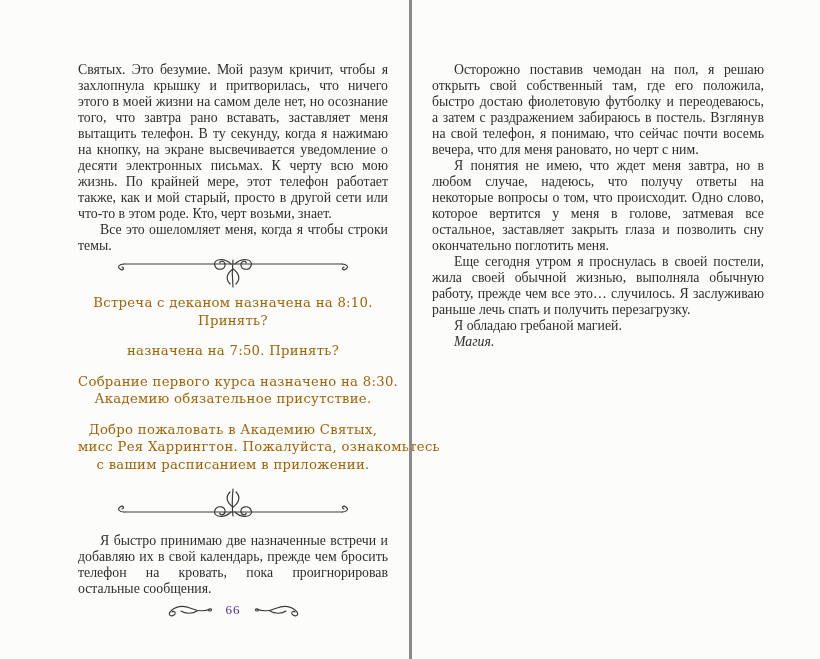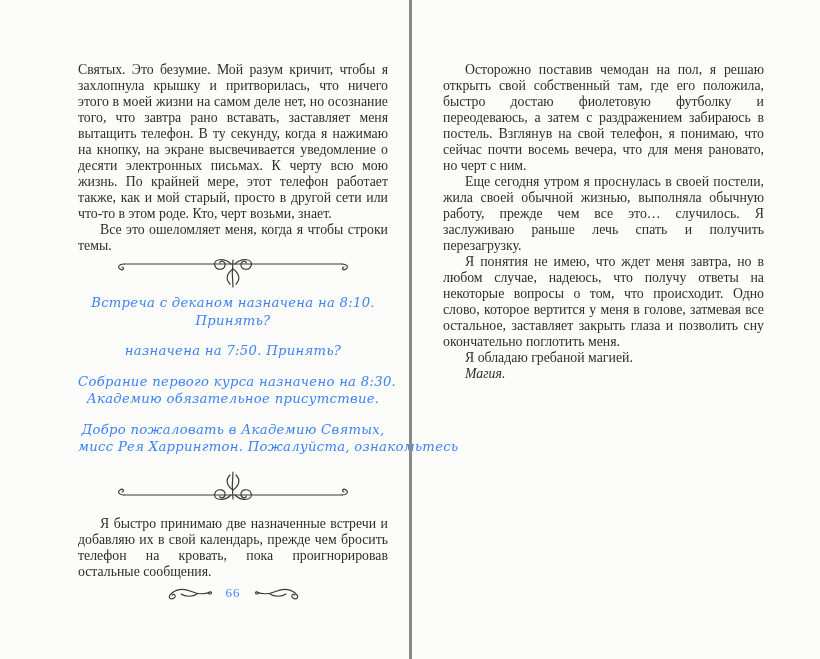--- a/index.html
+++ b/index.html
@@ -10,55 +10,54 @@
     color: #2d2d2d;
     overflow: hidden;
   }
   .spread { position: relative; width: 820px; height: 565px; display: flex; }
   .center-rule {
     position: absolute; left: 409px; top: 0;
     width: 3px; height: 659px; background: #8a8a8a;
   }
   .page { width: 410px; height: 659px; }
   .page-left  { padding: 62px 22px 0 78px; }
-  .page-right { padding: 62px 56px 0 33px; }
+  .page-right { padding: 62px 56px 0 22px; }
 
   p.body-text {
     font-size: 13.8px;
     line-height: 16px;
     text-align: justify;
     color: #2d2d2d;
   }
   p.indent { text-indent: 22px; }
   p.italic { font-style: italic; }
 
   .divider-wrap { text-align: center; margin-top: 4px; }
   .divider-wrap.flip svg { transform: scaleY(-1); }
   .divider-wrap svg { display: inline-block; }
 
   .notification {
     font-family: "DejaVu Serif", serif;
-    font-style: italic;
     font-size: 13.2px;
     line-height: 17.5px;
     text-align: center;
     letter-spacing: 0.3px;
-    color: #3b82f6;
+    color: #a16207;
     margin-bottom: 13px;
   }
   .notification div { white-space: nowrap; }
 
   .last-para { margin-top: 11px; }
 
   .pagenum-row {
     display: flex; justify-content: center; align-items: center;
     gap: 13px; margin-top: 5px;
   }
   .pagenum {
-    font-size: 13px; color: #3b82f6; letter-spacing: 1px;
+    font-size: 13px; color: #4c1d95; letter-spacing: 1px;
   }
   .swash svg { display: block; }
 </style>
 </head>
 <body>
 
 <div class="spread">
 
   <div class="page page-left">
     <p class="body-text">Святых. Это безумие. Мой разум кричит, чтобы я захлопнула крышку и притворилась, что ничего этого в моей жизни на самом деле нет, но осознание того, что завтра рано вставать, заставляет меня вытащить телефон. В ту секунду, когда я нажимаю на кнопку, на экране высвечивается уведомление о десяти электронных письмах. К черту всю мою жизнь. По крайней мере, этот телефон работает также, как и мой старый, просто в другой сети или что-то в этом роде. Кто, черт возьми, знает.</p>
@@ -89,20 +88,21 @@
     </div>
 
     <div class="notification">
       <div>Собрание первого курса назначено на 8:30.</div>
       <div>Академию обязательное присутствие.</div>
     </div>
 
     <div class="notification">
       <div>Добро пожаловать в Академию Святых,</div>
       <div>мисс Рея Харрингтон. Пожалуйста, ознакомьтесь</div>
+      <div>с вашим расписанием в приложении.</div>
     </div>
 
     <div class="divider-wrap flip">
       <svg width="236" height="32" viewBox="0 0 236 32">
         <g fill="none" stroke="#3a3a3a" stroke-width="1.2" stroke-linecap="round">
           <path d="M9,6 H227"></path>
           <path d="M9,6 C4,6 2,9 5,11 C8,13 10,10 7,9"></path>
           <path d="M227,6 C232,6 234,9 231,11 C228,13 226,10 229,9"></path>
           <path d="M116,6 C109,-1 97,1 100,8 C102,13 111,12 110,6 C109,2 104,3 105,5"></path>
           <path d="M120,6 C127,-1 139,1 136,8 C134,13 125,12 126,6 C127,2 132,3 131,5"></path>
@@ -137,19 +137,19 @@
           </g>
         </svg>
       </span>
     </div>
   </div>
 
   <div class="center-rule"></div>
 
   <div class="page page-right">
     <p class="body-text indent">Осторожно поставив чемодан на пол, я решаю открыть свой собственный там, где его положила, быстро достаю фиолетовую футболку и переодеваюсь, а затем с раздражением забираюсь в постель. Взглянув на свой телефон, я понимаю, что сейчас почти восемь вечера, что для меня рановато, но черт с ним.</p>
+    <p class="body-text indent">Я понятия не имею, что ждет меня завтра, но в любом случае, надеюсь, что получу ответы на некоторые вопросы о том, что происходит. Одно слово, которое вертится у меня в голове, затмевая все остальное, заставляет закрыть глаза и позволить сну окончательно поглотить меня.</p>
     <p class="body-text indent">Еще сегодня утром я проснулась в своей постели, жила своей обычной жизнью, выполняла обычную работу, прежде чем все это… случилось. Я заслуживаю раньше лечь спать и получить перезагрузку.</p>
-    <p class="body-text indent">Я понятия не имею, что ждет меня завтра, но в любом случае, надеюсь, что получу ответы на некоторые вопросы о том, что происходит. Одно слово, которое вертится у меня в голове, затмевая все остальное, заставляет закрыть глаза и позволить сну окончательно поглотить меня.</p>
     <p class="body-text indent">Я обладаю гребаной магией.</p>
     <p class="body-text indent italic">Магия.</p>
   </div>
 
 </div>
 
 </body></html>

